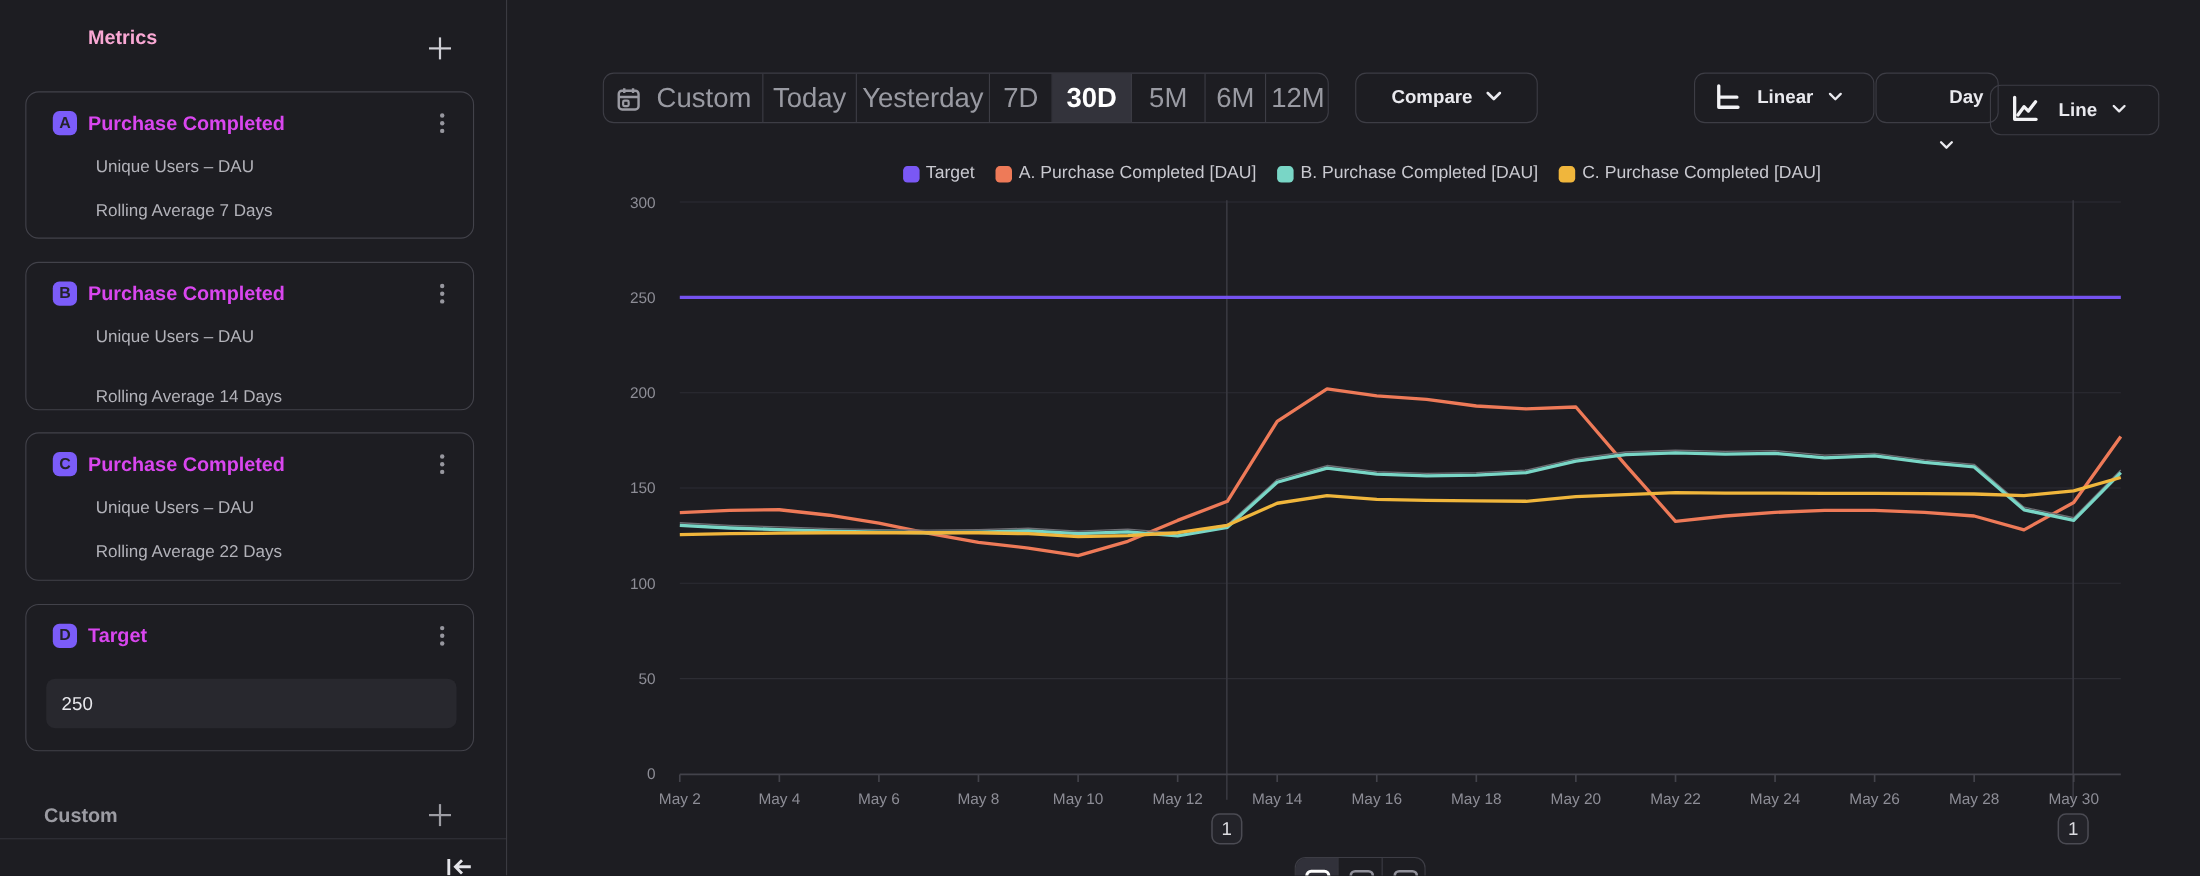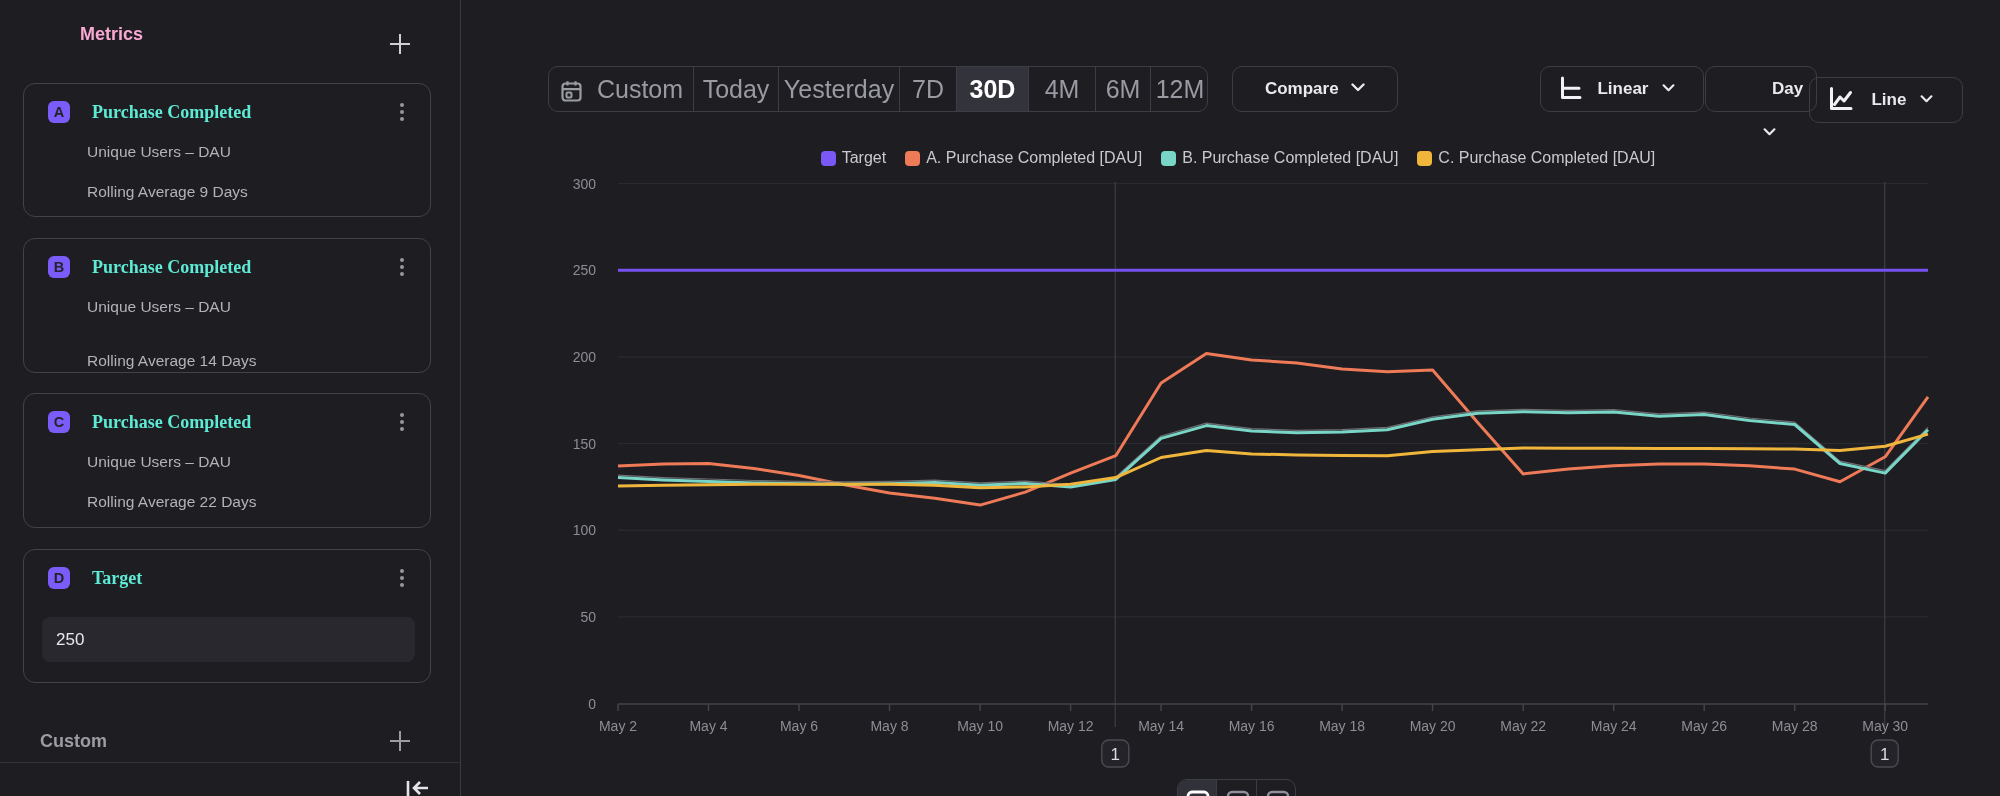--- a/index.html
+++ b/index.html
@@ -5,21 +5,21 @@
   * { margin:0; padding:0; box-sizing:border-box; }
   html,body { width:2000px; height:796px; overflow:hidden; }
   body { background:#1d1d22; font-family:"Liberation Sans", sans-serif; position:relative; }
   .abs { position:absolute; }
   
   #sidebar { position:absolute; left:0; top:0; width:460px; height:796px; background:#1d1d22; }
   #sidedivider { position:absolute; left:460px; top:0; width:1px; height:796px; background:#3a3a41; }
   .sechead { position:absolute; left:40px; font-size:18px; font-weight:bold; color:#ececf1; }
   .card { position:absolute; left:23px; width:408px; border:1px solid #42424a; border-radius:12px; }
   .chip { position:absolute; left:24px; width:22px; height:22px; border-radius:6px; background:#7b5cf9; color:#23232a; font-size:14.5px; font-weight:bold; text-align:center; line-height:22px; }
-  .ctitle { position:absolute; left:68px; font-size:18px; font-weight:bold; color:#5eead4;font-family:Liberation Serif, serif; }
+  .ctitle { position:absolute; left:56px; font-size:18px; font-weight:bold; color:#d946ef; }
   .csub { position:absolute; left:63px; font-size:15.5px; color:#b2b2b9; }
   .kebab { position:absolute; left:376px; width:4px; }
   .kebab span { display:block; width:4px; height:4px; border-radius:50%; background:#97979f; margin-bottom:3px; }
   .plusbtn { position:absolute; width:20px; height:20px; }
   .plusbtn:before { content:""; position:absolute; left:9px; top:0; width:2px; height:20px; background:#cfcfd5; }
   .plusbtn:after { content:""; position:absolute; left:0; top:9px; width:20px; height:2px; background:#cfcfd5; }
   .plusbtn.gray:before, .plusbtn.gray:after { background:#9c9ca3; }
   
   .btn { position:absolute; top:66px; height:46px; border:1px solid #3d3d45; border-radius:10px; background:transparent; }
   .seg { position:absolute; top:0; height:44px; line-height:44px; text-align:center; font-size:25px; color:#999aa2; border-right:1px solid #3d3d45; }
@@ -36,21 +36,21 @@
 <div id="sidebar"></div>
 <div id="sidedivider"></div>
 
 <div class="sechead" style="top:24px; color:#f9a8d4;margin-left:40px;">Metrics</div>
 <div class="plusbtn" style="left:390px; top:34px;"></div>
 
 <div class="card" style="top:83px; height:134px;">
   <div class="chip" style="top:17px;">A</div>
   <div class="ctitle" style="top:18px;">Purchase Completed</div>
   <div class="csub" style="top:59px;">Unique Users – DAU</div>
-  <div class="csub" style="top:99px;">Rolling Average 9 Days</div>
+  <div class="csub" style="top:99px;">Rolling Average 7 Days</div>
   <div class="kebab" style="top:19px;">
       <span></span>
       <span></span>
       <span></span>
     </div>
 </div>
 
 <div class="card" style="top:238px; height:135px;">
   <div class="chip" style="top:17px;">B</div>
   <div class="ctitle" style="top:18px;">Purchase Completed</div>
@@ -97,21 +97,21 @@
   <div class="seg" style="left:0; width:145px;">
     <svg width="25" height="25" viewBox="0 0 25 25" style="vertical-align:-6px; margin-right:13px;">
       <rect x="3.5" y="4.5" width="18" height="17" rx="3" stroke="#9b9ba3" stroke-width="2.2" fill="none"></rect>
       <path d="M3.5 10.2 H21.5 M8.5 2.2 V6.5 M16.5 2.2 V6.5" stroke="#9b9ba3" stroke-width="2.2" fill="none"></path>
       <rect x="7.5" y="13.5" width="5" height="5" rx="1.2" stroke="#9b9ba3" stroke-width="2" fill="none"></rect>
     </svg><span style="vertical-align:0;">Custom</span></div>
   <div class="seg" style="left:145px; width:85px;">Today</div>
   <div class="seg" style="left:230px; width:121px;">Yesterday</div>
   <div class="seg" style="left:351px; width:57px;">7D</div>
   <div class="seg sel" style="left:408px; width:72px;">30D</div>
-  <div class="seg" style="left:480px; width:67px;">4M</div>
+  <div class="seg" style="left:480px; width:67px;">5M</div>
   <div class="seg" style="left:547px; width:55px;">6M</div>
   <div class="seg last" style="left:602px; width:58px;">12M</div>
 </div>
 
 <div class="btn" style="left:1232px; width:166px; text-align:center; line-height:44px;">
   <span class="btnlabel">Compare</span>
   <svg width="14" height="9" viewBox="0 0 14 9" style="margin-left:8px; vertical-align:2px;">
       <path d="M1.5 1.5 L7 7 L12.5 1.5" stroke="#e9e9ee" stroke-width="2.4" fill="none" stroke-linecap="round" stroke-linejoin="round"></path>
     </svg>
 </div>

